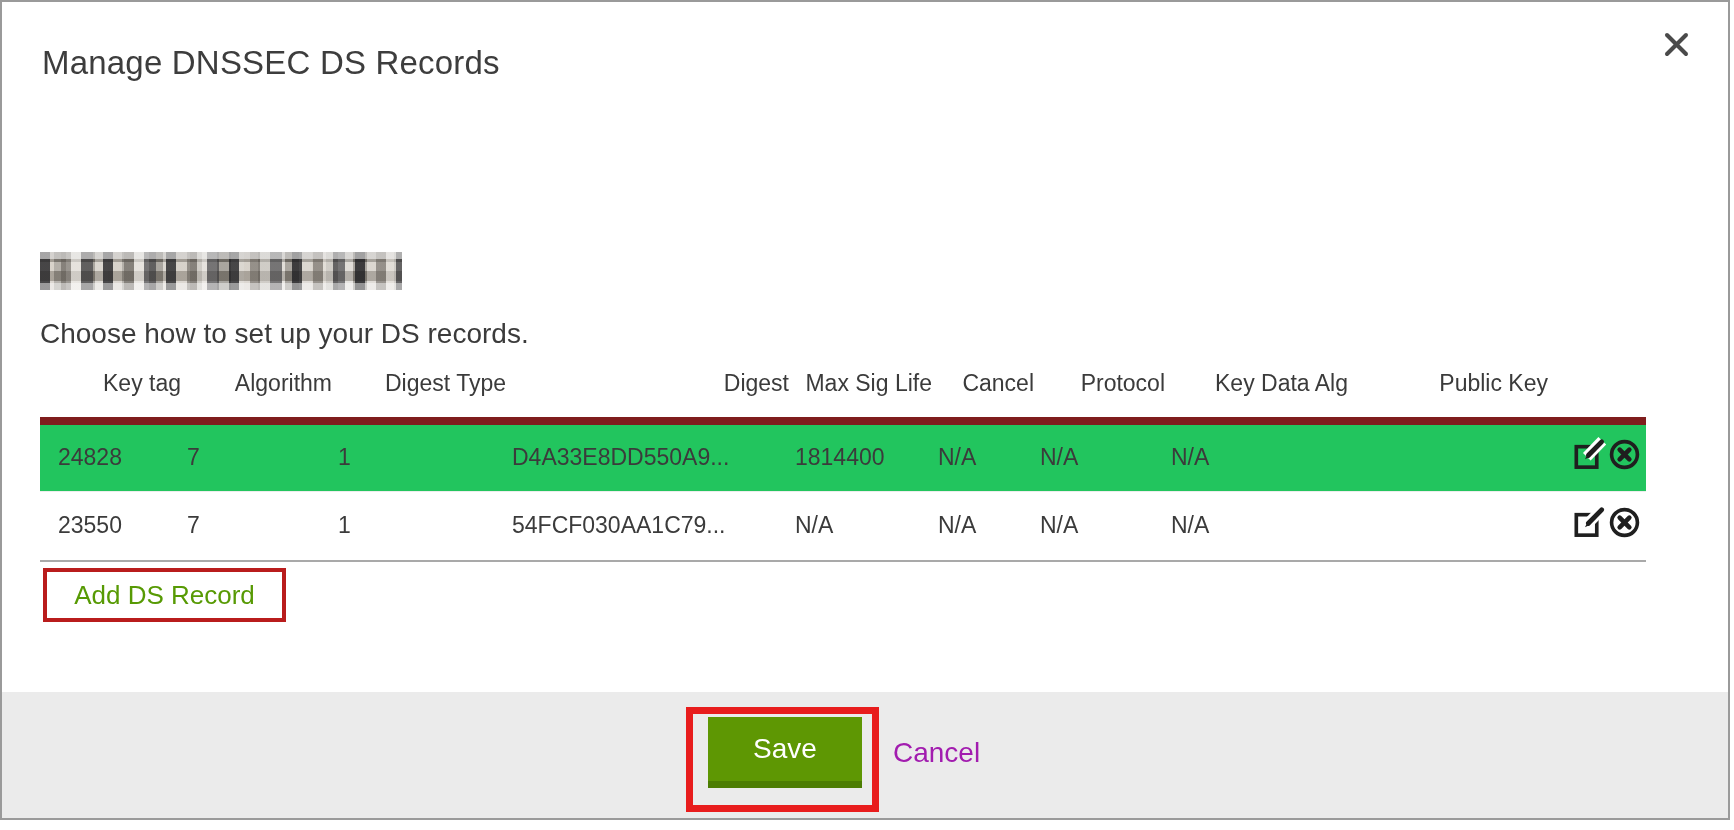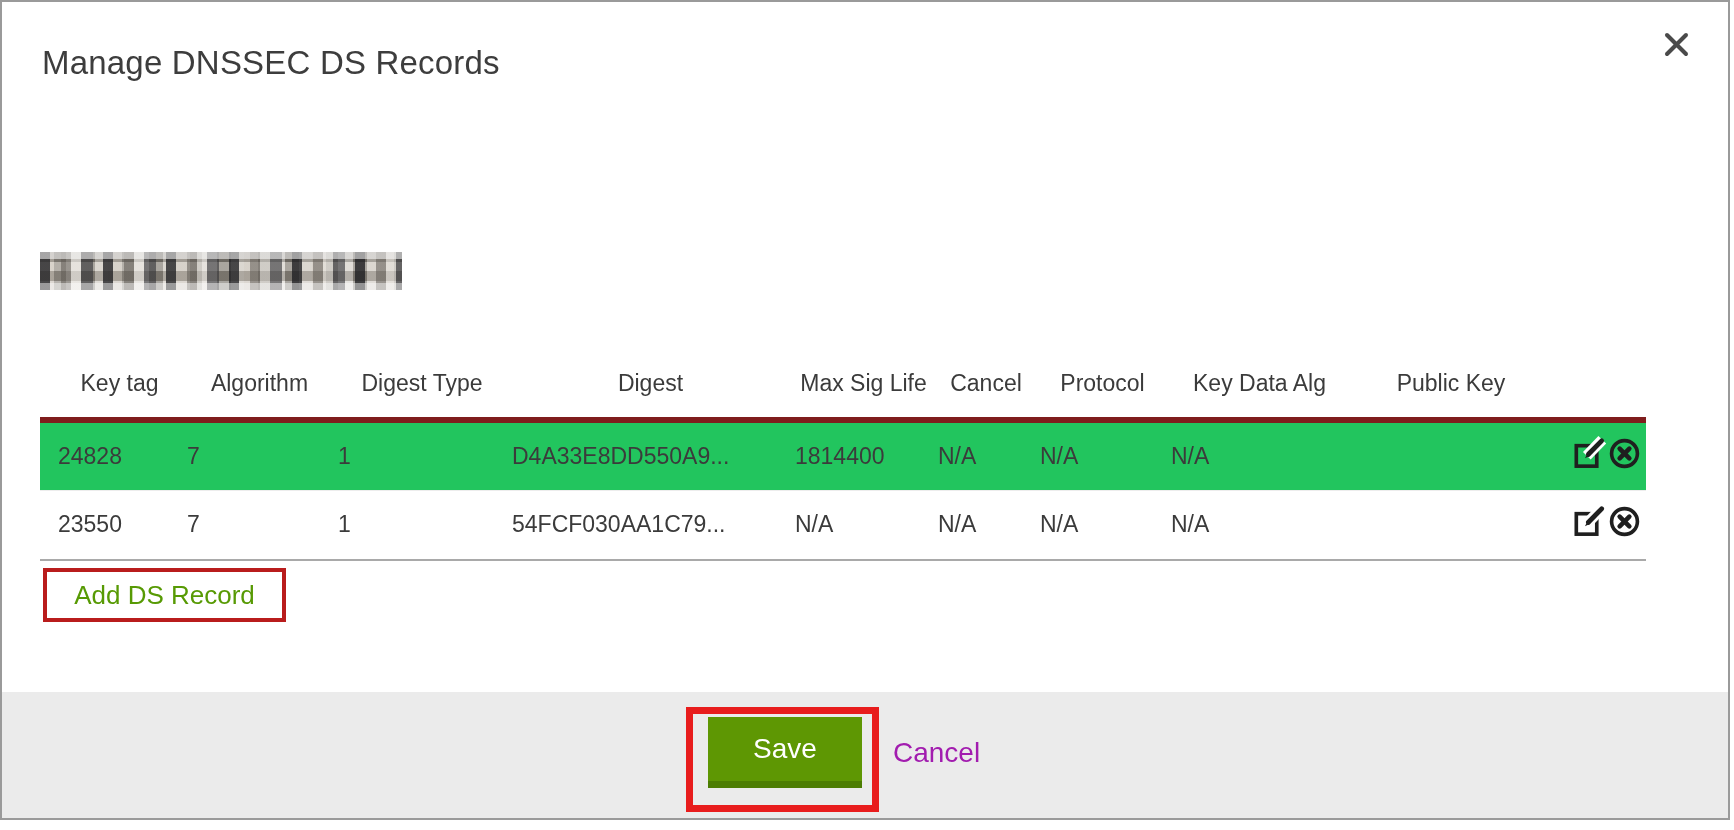--- a/index.html
+++ b/index.html
@@ -32,23 +32,23 @@
       repeating-linear-gradient(90deg, #c9c2b8 0 14px, #8d8880 14px 26px, #d9d5cf 26px 41px, #7a756d 41px 55px, #cfcac2 55px 68px);
   }
 
   .instruction {
     position:absolute; left:38px; top:316px; font-size:28px; color:#3b3b3b;
   }
 
   .ds-table-wrap { position:absolute; left:38px; top:360px; width:1606px; }
   table.ds-table { width:1606px; border-collapse:collapse; table-layout:fixed; }
   .ds-table th {
-    text-align:center; font-weight:400; font-size:23px; color:#3b3b3b;
+    text-align:right; font-weight:400; font-size:23px; color:#3b3b3b;
     padding:8px 6px 20px 0; white-space:nowrap; overflow:hidden;
-    border-bottom:6px solid #7f1d1d;
+    border-bottom:8px solid #7f1d1d;
     margin-top:16px;
   }
   .ds-table th:first-child, .ds-table td:first-child { padding-left:18px; }
   .ds-table td {
     height:70px; font-size:23px; color:#3b3b3b; vertical-align:middle;
     padding:0 6px 0 0; white-space:nowrap; overflow:hidden;
   }
   .ds-table tbody tr:nth-child(1) { background:#22c55e; border-bottom:1px solid #ededed; }
   .ds-table tbody tr:nth-child(2) { background:#ffffff; border-bottom:2px solid #a9a9a9; }
   .actions-cell { text-align:right; padding-right:4px !important; }
@@ -90,20 +90,21 @@
 
   <button class="close-btn" aria-label="Close">
     <svg width="27" height="27" viewBox="0 0 27 27">
       <line x1="4" y1="4" x2="23" y2="23" stroke="#4a4a4a" stroke-width="4" stroke-linecap="round"></line>
       <line x1="23" y1="4" x2="4" y2="23" stroke="#4a4a4a" stroke-width="4" stroke-linecap="round"></line>
     </svg>
   </button>
 
   <div class="domain-redacted" title=""></div>
 
+  <div class="instruction">Choose how to set up your DS records.</div>
 
   <div class="ds-table-wrap">
     <table class="ds-table">
       <colgroup>
           <col style="width: 147px;">
           <col style="width: 151px;">
           <col style="width: 174px;">
           <col style="width: 283px;">
           <col style="width: 143px;">
           <col style="width: 102px;">

